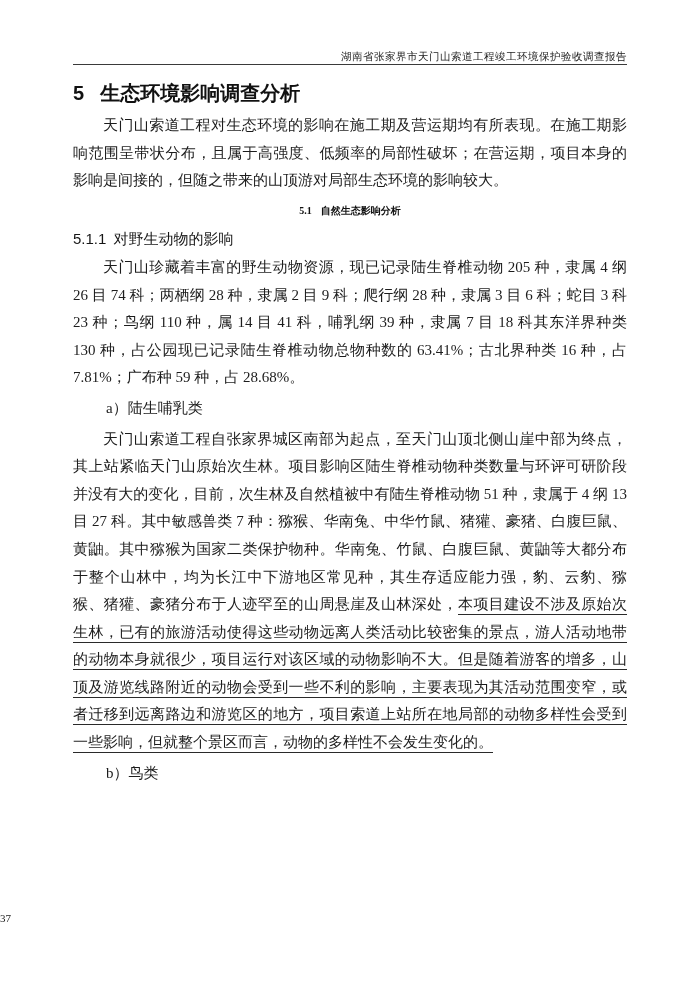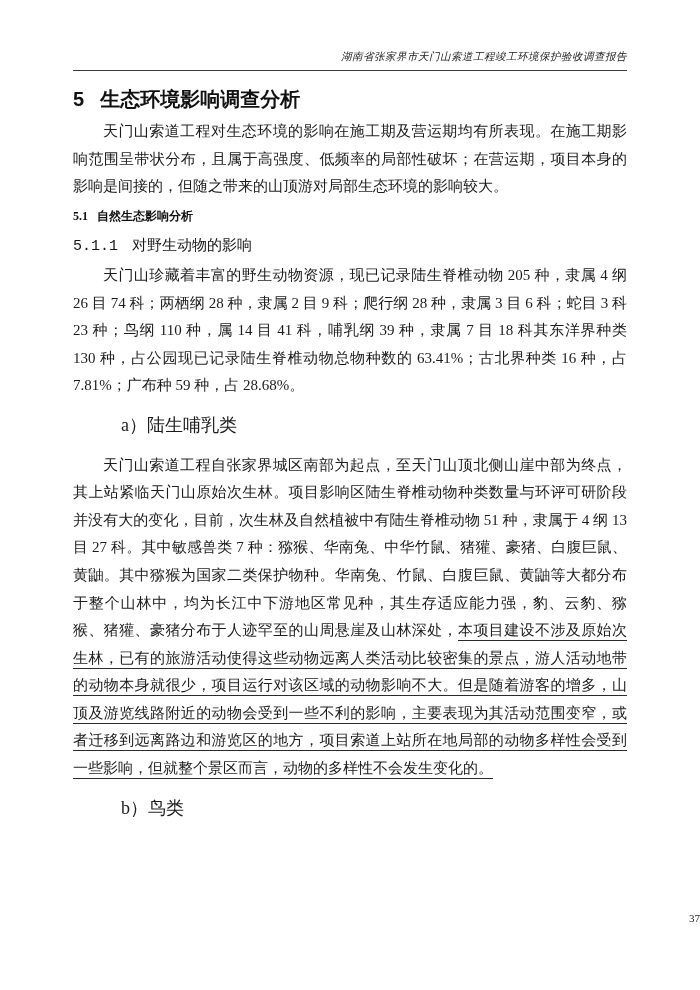--- a/index.html
+++ b/index.html
@@ -20,79 +20,78 @@
     position: absolute;
     left: 73px;
     top: 50px;
     width: 554px;
   }
   .running-header {
     text-align: right;
     font-size: 10.5px;
     letter-spacing: 0.5px;
     color: #222222;
-    padding-bottom: 6px;
     border-bottom: 1.6px solid #3a3a3a;
-    font-style: italic;
   }
   .h1-row {
     margin: 17px 0 8px 0;
     font-family: "Liberation Sans", "DejaVu Sans", sans-serif;
     font-weight: 700;
     font-size: 20px;
     line-height: 22px;
     color: #111111;
   }
   .h1-row .num { margin-right: 16px; }
   .h2-row {
     margin: 2px 0 1px 0;
     font-family: "Liberation Sans", "DejaVu Sans", sans-serif;
     font-weight: 700;
-    font-size: 12px;
+    font-size: 10px;
     line-height: 27.6px;
     color: #111111;
+    text-align: center;
   }
   .h2-row .num { margin-right: 9px; font-family: "Liberation Serif", serif; }
   .h3-row {
     margin: 0 0 1px 0;
     font-family: "Liberation Sans", "DejaVu Sans", sans-serif;
     font-weight: 400;
     font-size: 15px;
     line-height: 27.6px;
     color: #161616;
   }
-  .h3-row .num { margin-right: 14px; font-family: Liberation Mono, monospace; }
+  .h3-row .num { margin-right: 7px; font-family: Liberation Sans, sans-serif; }
   p.body-para {
     margin: 0;
     font-size: 15px;
     line-height: 27.6px;
     text-align: justify;
     text-justify: inter-ideograph;
     text-indent: 2em;
     color: #1c1c1c;
   }
   p.item-line {
-    margin: 12px;
-    font-size: 18px;
+    margin: 3px;
+    font-size: 15px;
     line-height: 27.6px;
     text-indent: 2em;
     color: #1c1c1c;
   }
   .u-run {
     text-decoration: underline;
     text-decoration-thickness: 1px;
     text-underline-offset: 5px;
     text-decoration-color: #2a2a2a;
   }
   .page-number {
     position: absolute;
     left: 0;
     right: 0;
     top: 912px;
-    text-align: right;
+    text-align: left;
     font-size: 11px;
     color: #222222;
   }
 </style>
 </head>
 <body>
 
 <div class="page">
   <div class="content">
 

